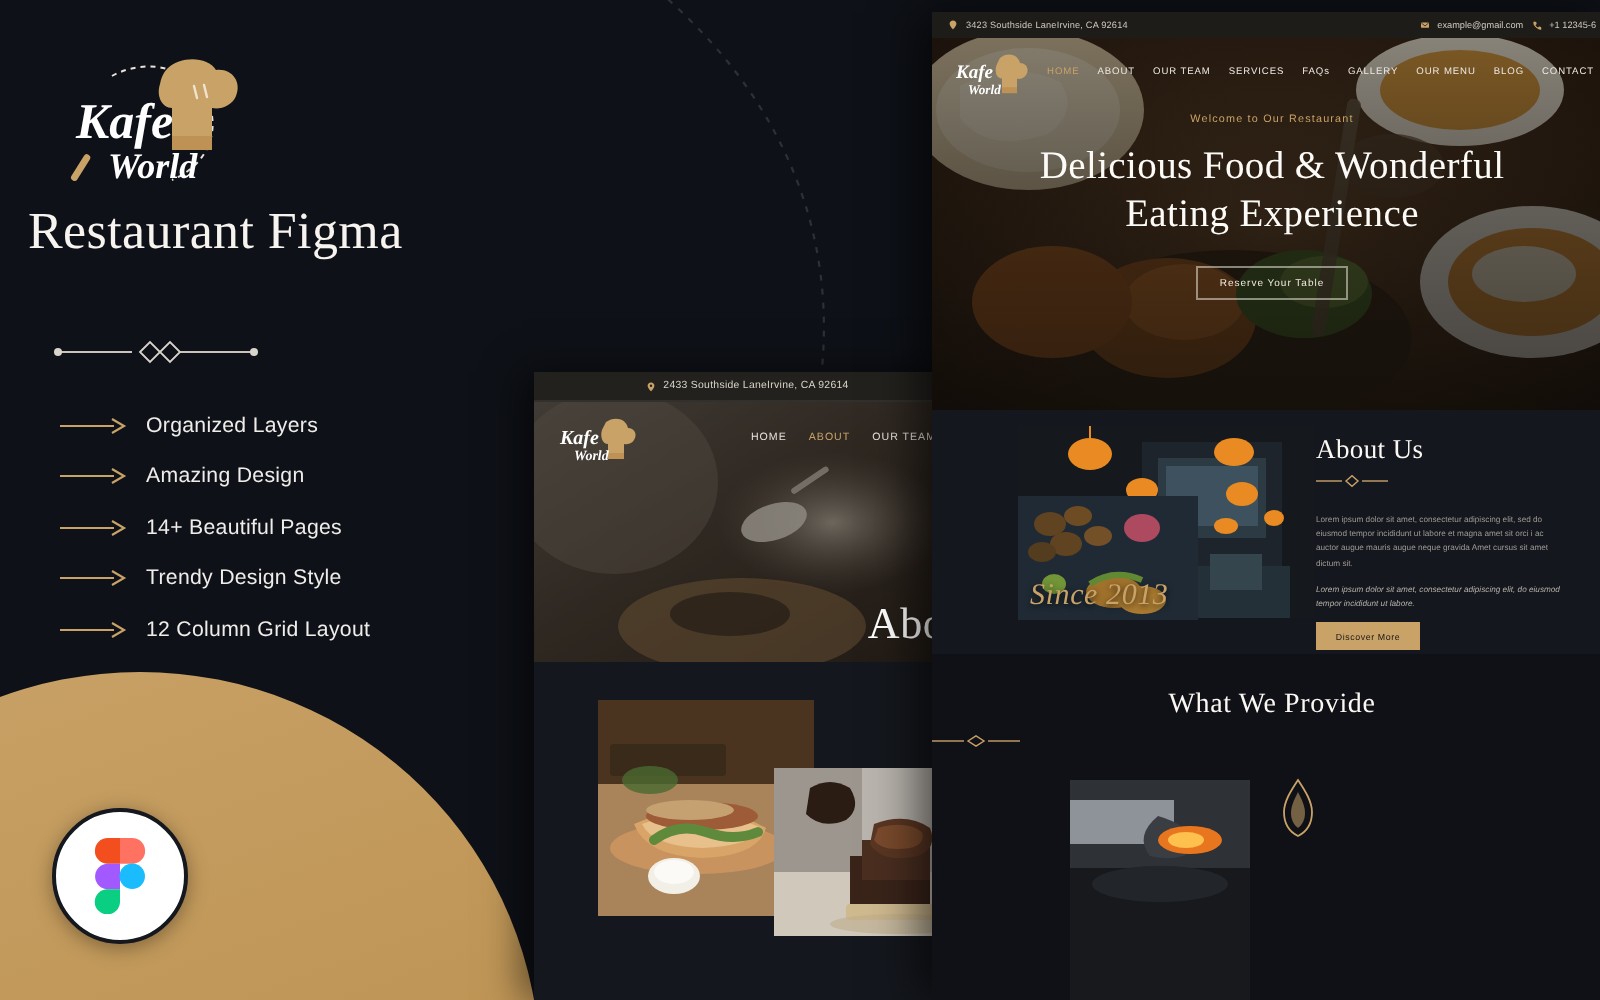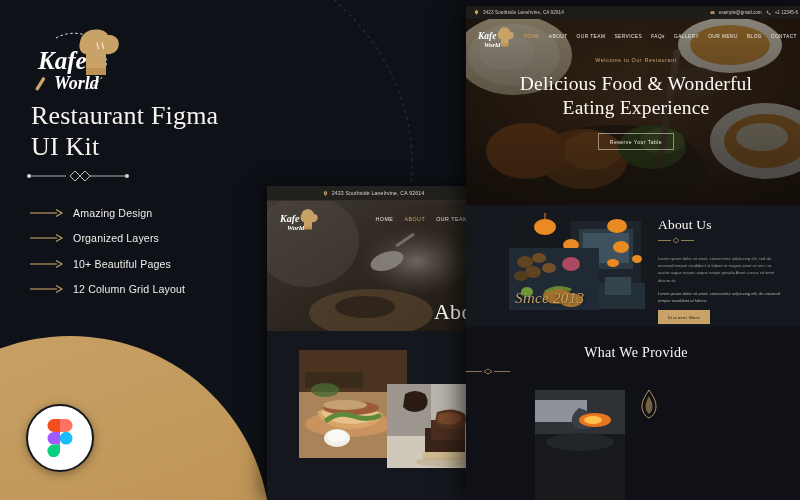--- a/index.html
+++ b/index.html
@@ -22,21 +22,21 @@
     z-index:2;
   }
 
   
   .left-col { position:absolute; left:0; top:0; width:270px; height:500px; z-index:5; }
 
   .logo { position:absolute; left:28px; top:24px; width:100px; height:72px; }
   .logo svg { display:block; }
 
   .kit-title {
-    position:absolute; left:31px; top:100px; width:240px;
+    position:absolute; left:14px; top:100px; width:240px;
     font-family:"Liberation Serif", serif;
     font-size:26px; line-height:31px; color:#F7F4EF; font-weight:400;
     letter-spacing:.2px;
   }
   .kit-title .l2 { display:block; }
 
   .divider { position:absolute; left:26px; top:168px; width:104px; height:16px; }
 
   .features { position:absolute; left:30px; top:200px; width:230px; }
   .feat { display:flex; align-items:center; height:25.5px; }
@@ -202,53 +202,59 @@
         <text x="10" y="45" font-family="Liberation Serif, serif" font-style="italic" font-size="25" font-weight="700" fill="#FFFFFF">Kafe</text>
         <text x="26" y="65" font-family="Liberation Serif, serif" font-style="italic" font-size="18" font-weight="700" fill="#FFFFFF">World</text>
         <g>
           <rect x="11" y="52" width="3.4" height="15" rx="1.6" fill="#C9A268" transform="rotate(32 12 59)"></rect>
         </g>
       </svg>
     </div>
 
     <div class="kit-title">
       <span>Restaurant Figma</span>
-      <span class="l2">UI Kit</span>
     </div>
 
     <svg class="divider" viewBox="0 0 104 16">
       <line x1="4" y1="8" x2="40" y2="8" stroke="#C9C4BC" stroke-width=".9"></line>
       <line x1="64" y1="8" x2="100" y2="8" stroke="#C9C4BC" stroke-width=".9"></line>
       <circle cx="3" cy="8" r="2" fill="#D8D4CC"></circle>
       <circle cx="101" cy="8" r="2" fill="#D8D4CC"></circle>
       <path d="M44 8 l5-5 5 5 -5 5 Z" fill="none" stroke="#D8D4CC" stroke-width=".9"></path>
       <path d="M54 8 l5-5 5 5 -5 5 Z" fill="none" stroke="#D8D4CC" stroke-width=".9"></path>
     </svg>
 
     <div class="features">
       <div class="feat">
         <svg class="arrow" viewBox="0 0 34 10">
           <line x1="0" y1="5" x2="27" y2="5" stroke="#C9A268" stroke-width="1.1"></line>
           <path d="M26 1.5 L32 5 L26 8.5" fill="none" stroke="#C9A268" stroke-width="1.1"></path>
         </svg>
-        <span class="ftxt">Amazing Design</span>
+        <span class="ftxt">Organized Layers</span>
       </div>
       <div class="feat">
         <svg class="arrow" viewBox="0 0 34 10">
           <line x1="0" y1="5" x2="27" y2="5" stroke="#C9A268" stroke-width="1.1"></line>
           <path d="M26 1.5 L32 5 L26 8.5" fill="none" stroke="#C9A268" stroke-width="1.1"></path>
         </svg>
-        <span class="ftxt">Organized Layers</span>
+        <span class="ftxt">Amazing Design</span>
       </div>
       <div class="feat">
         <svg class="arrow" viewBox="0 0 34 10">
           <line x1="0" y1="5" x2="27" y2="5" stroke="#C9A268" stroke-width="1.1"></line>
           <path d="M26 1.5 L32 5 L26 8.5" fill="none" stroke="#C9A268" stroke-width="1.1"></path>
         </svg>
-        <span class="ftxt">10+ Beautiful Pages</span>
+        <span class="ftxt">14+ Beautiful Pages</span>
+      </div>
+      <div class="feat">
+        <svg class="arrow" viewBox="0 0 34 10">
+          <line x1="0" y1="5" x2="27" y2="5" stroke="#C9A268" stroke-width="1.1"></line>
+          <path d="M26 1.5 L32 5 L26 8.5" fill="none" stroke="#C9A268" stroke-width="1.1"></path>
+        </svg>
+        <span class="ftxt">Trendy Design Style</span>
       </div>
       <div class="feat">
         <svg class="arrow" viewBox="0 0 34 10">
           <line x1="0" y1="5" x2="27" y2="5" stroke="#C9A268" stroke-width="1.1"></line>
           <path d="M26 1.5 L32 5 L26 8.5" fill="none" stroke="#C9A268" stroke-width="1.1"></path>
         </svg>
         <span class="ftxt">12 Column Grid Layout</span>
       </div>
     </div>
 

